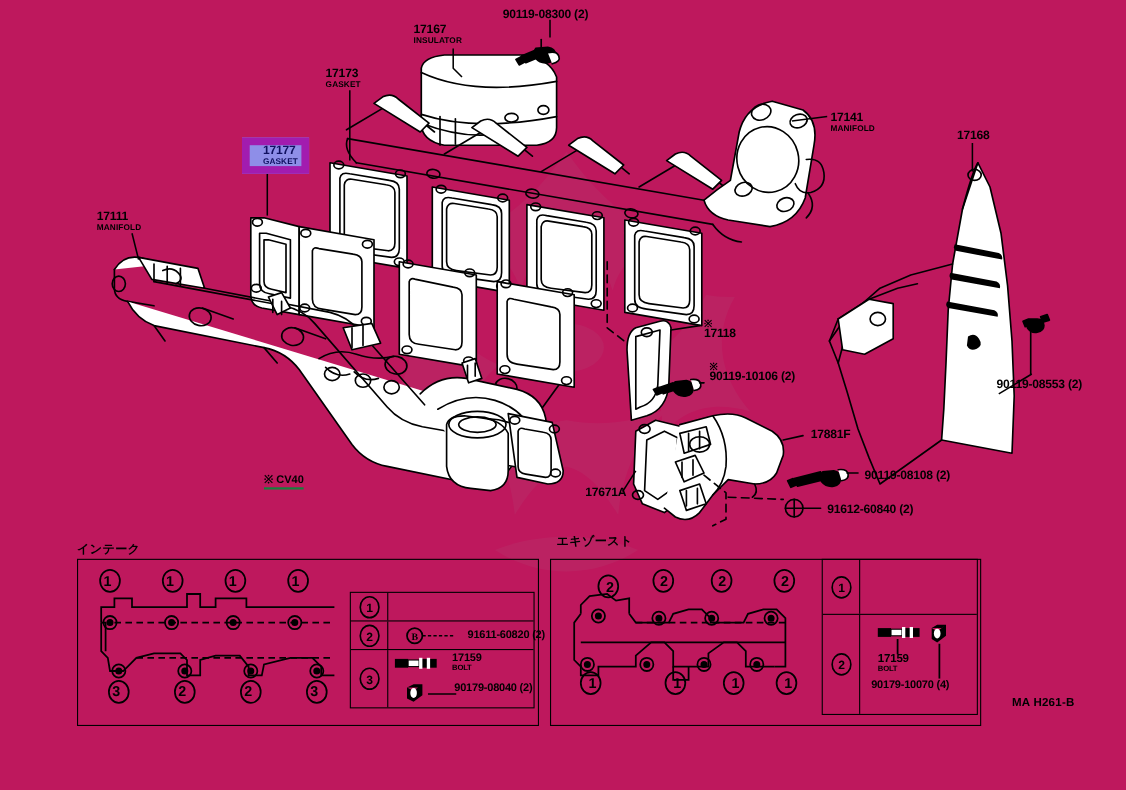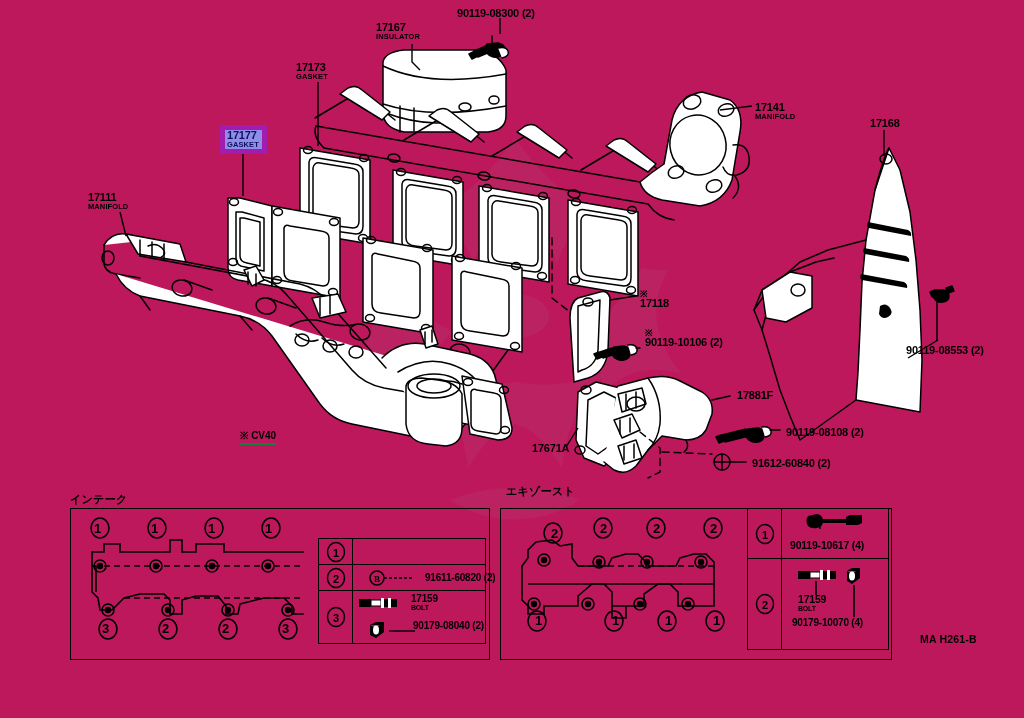--- a/index.html
+++ b/index.html
@@ -47,22 +47,22 @@
   }
   .callout .sub {
     display: block;
     font-size: 7.5px;
     font-weight: bold;
     letter-spacing: 0.1px;
   }
   .hl {
     background: #8e8ee8;
     color: #101060;
-    padding: 0px 3px 0px 2px;
-    border: 5px solid #a21caf;
+    padding: 0px 3px 0px 12px;
+    border: 7px solid #a21caf;
   }
   .star {
     font-size: 9px;
     display: block;
     line-height: 0.9;
   }
   .cv40 {
     position: absolute;
     font-size: 10px;
     font-weight: bold;
@@ -594,30 +594,20 @@
   </svg>
 
   <div class="legend-tbl" style="left:747px; top:508px; width:142px; height:142px;">
     <div class="lrow" style="height:50px;">
       <div class="lnum">
         <svg width="22" height="22" viewBox="0 0 22 22">
           <ellipse cx="11" cy="11" rx="8.5" ry="9.5" fill="none" stroke="#000" stroke-width="1.5"></ellipse>
           <text x="11" y="15.5" font-size="11" font-family="Liberation Sans, sans-serif" font-weight="bold" text-anchor="middle" fill="#000">1</text>
         </svg>
       </div>
-      <div class="lbody">
-        <svg width="62" height="16" viewBox="0 0 62 16" style="position:absolute;left:22px;top:4px">
-          <rect x="14" y="6" width="30" height="4" fill="#000"></rect>
-          <path d="M4 3 q-3 5 0 10 q3 3 9 2 q6 -1 6 -7 q0 -6 -6 -7 z" fill="#000"></path>
-          <rect x="42" y="4" width="12" height="8" fill="#000"></rect>
-          <path d="M42 4 l4 -2 l12 0 l-4 2 z M54 4 l4 -2 l0 8 l-4 2 z" fill="#000"></path>
-          <path d="M16 10 L16 16" stroke="#000" stroke-width="1.4"></path>
-        </svg>
-        <span class="pnum" style="position:absolute;left:8px;top:30px;font-size:10.5px">90119-10617 (4)</span>
-      </div>
     </div>
     <div class="lrow" style="height:90px;">
       <div class="lnum">
         <svg width="22" height="22" viewBox="0 0 22 22">
           <ellipse cx="11" cy="11" rx="8.5" ry="9.5" fill="none" stroke="#000" stroke-width="1.5"></ellipse>
           <text x="11" y="15.5" font-size="11" font-family="Liberation Sans, sans-serif" font-weight="bold" text-anchor="middle" fill="#000">2</text>
         </svg>
       </div>
       <div class="lbody">
         <svg width="46" height="12" viewBox="0 0 46 12" style="position:absolute;left:14px;top:10px">

